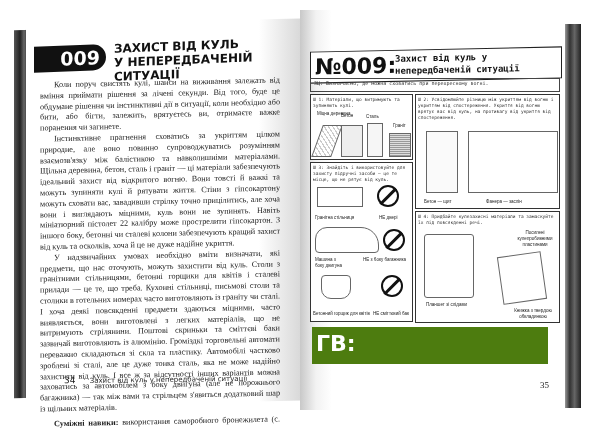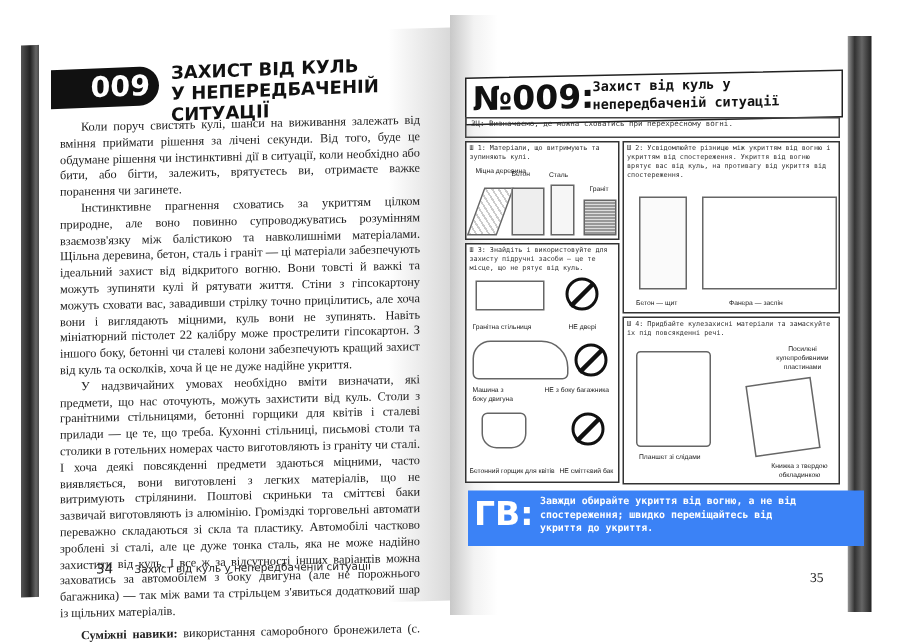--- a/index.html
+++ b/index.html
@@ -16,21 +16,21 @@
   .body-l p{margin:0;text-indent:14px;}
   .body-l p.sp{margin-top:4px;}
   .footer-l{position:absolute;left:64px;top:374px;font-family:"DejaVu Sans",sans-serif;font-size:7px;color:#222;transform:skewY(-0.8deg);}
   .footer-l .pn{font-size:9px;margin-right:12px;}
   .num-head{position:absolute;left:310px;top:49px;width:250px;height:30px;border:1.5px solid #222;transform:skewY(-1.2deg);background:#fff;}
   .num-head .big{position:absolute;left:4px;top:0;font-family:"DejaVu Sans",sans-serif;font-size:22px;font-weight:bold;line-height:30px;color:#111;}
   .num-head .tt{position:absolute;left:84px;top:2px;font-family:"DejaVu Sans Mono",monospace;font-size:9px;font-weight:bold;line-height:12px;color:#111;}
   .goal{position:absolute;left:310px;top:78px;width:250px;height:14px;border:1px solid #444;font-family:"DejaVu Sans Mono",monospace;font-size:5px;line-height:7px;padding:1px 3px;box-sizing:border-box;color:#333;}
   .panel{position:absolute;border:1px solid #333;background:#fff;box-sizing:border-box;font-family:"DejaVu Sans Mono",monospace;font-size:4.5px;line-height:6px;color:#333;padding:2px;}
   .lbl{position:absolute;font-family:"Liberation Sans",sans-serif;font-size:4.5px;color:#222;}
-  .gv{position:absolute;left:312px;top:327px;width:264px;height:37px;background:#3b82f6;color:#fff;}
+  .gv{position:absolute;left:312px;top:327px;width:236px;height:37px;background:#4d7c0f;color:#fff;}
   .gv .g{position:absolute;left:4px;top:2px;font-family:"DejaVu Sans",sans-serif;font-size:22px;font-weight:bold;line-height:30px;}
   .gv .t{position:absolute;left:48px;top:3px;width:186px;font-family:"DejaVu Sans Mono",monospace;font-size:6.6px;font-weight:bold;line-height:9px;}
   .pn-r{position:absolute;left:540px;top:380px;font-size:9px;color:#222;}
   .nosign{position:absolute;width:18px;height:18px;border:2.5px solid #111;border-radius:50%;}
   .nosign::after{content:"";position:absolute;left:-2px;top:8px;width:22px;height:2.5px;background:#111;transform:rotate(-45deg);}
   .sketch{position:absolute;background:repeating-linear-gradient(45deg,#ccc 0 1px,#fff 1px 3px);border:1px solid #666;}
 </style>
 </head>
 <body>
 
@@ -108,17 +108,16 @@
     <div>Ш 4: Придбайте кулезахисні матеріали та замаскуйте їх під повсякденні речі.</div>
     <div class="lbl" style="left:96px;top:18px;width:46px;text-align:center;">Посилені кулепробивними пластинами</div>
     <div class="sketch" style="left:8px;top:22px;width:48px;height:62px;background:#fff;border-radius:3px;"></div>
     <div class="sketch" style="left:84px;top:42px;width:42px;height:46px;background:#fff;transform:rotate(-8deg);"></div>
     <div class="lbl" style="left:10px;top:90px;">Планшет зі слідами</div>
     <div class="lbl" style="left:94px;top:96px;width:46px;text-align:center;">Книжка з твердою обкладинкою</div>
   </div>
 
   <div class="gv">
     <div class="g">ГВ:</div>
-    <div class="t">Завжди обирайте укриття від вогню, а не від спостереження; швидко переміщайтесь від укриття до укриття.</div>
   </div>
 
   <div class="pn-r">35</div>
 </div>
 
 </body></html>

